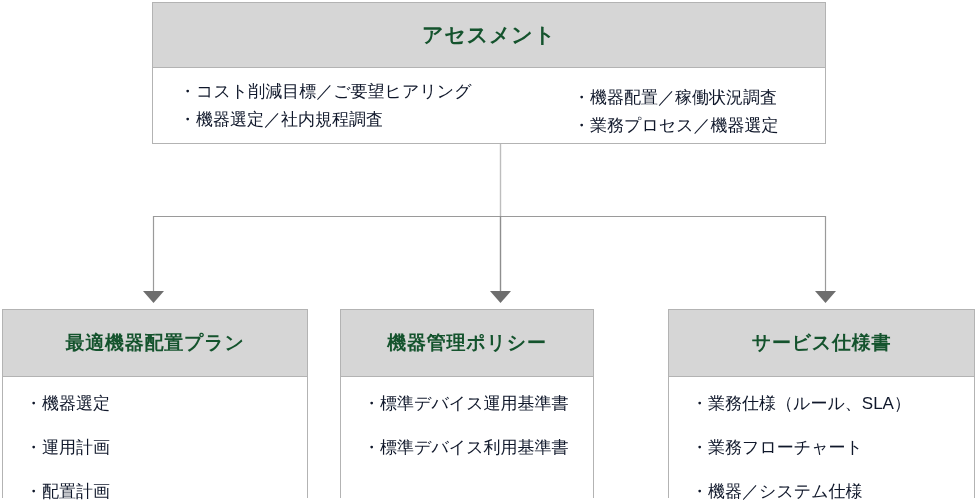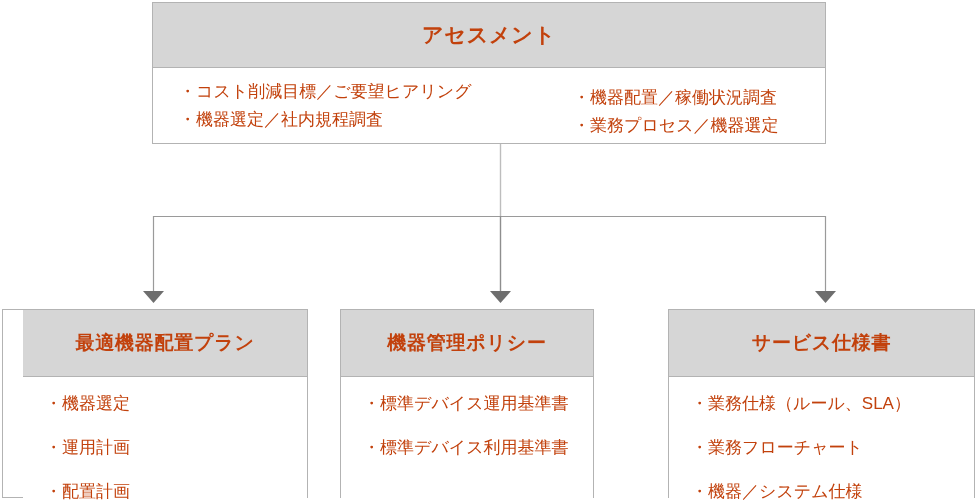--- a/index.html
+++ b/index.html
@@ -39,33 +39,33 @@
     border: 1px solid #b3b3b3;
     background: #ffffff;
   }
   .node-header {
     box-sizing: border-box;
     background: #d6d6d6;
     border-bottom: 1px solid #b3b3b3;
     display: flex;
     align-items: center;
     justify-content: center;
-    color: #c2410c;
+    color: #14532d;
     font-weight: bold;
     letter-spacing: 0.04em;
   }
   .node-body {
     box-sizing: border-box;
     background: #ffffff;
     color: #8c8c8c;
     font-weight: normal;
   }
   .bullet-line {
     white-space: nowrap;
-    color: #c2410c;
+    color: #0f172a;
   }
 
   
   #node-assessment {
     left: 152px;
     top: 2px;
     width: 674px;
     height: 142px;
   }
   #node-assessment .node-header {
@@ -110,21 +110,21 @@
     padding: 14px 0 0 22px;
     display: flex;
     flex-direction: column;
     gap: 18px;
   }
   .node-child .bullet-line {
     font-size: 17px;
     line-height: 26px;
   }
 
-  #node-plan    { left: 2px;   width: 306px; padding-left: 20px; }
+  #node-plan    { left: 2px;   width: 306px; }
   #node-policy  { left: 340px; width: 254px; }
   #node-spec    { left: 668px; width: 307px; }
 </style>
 </head>
 <body>
 
 <div id="diagram-root">
 
   <svg id="connectors" viewBox="0 0 978 500" width="978" height="500">
 

